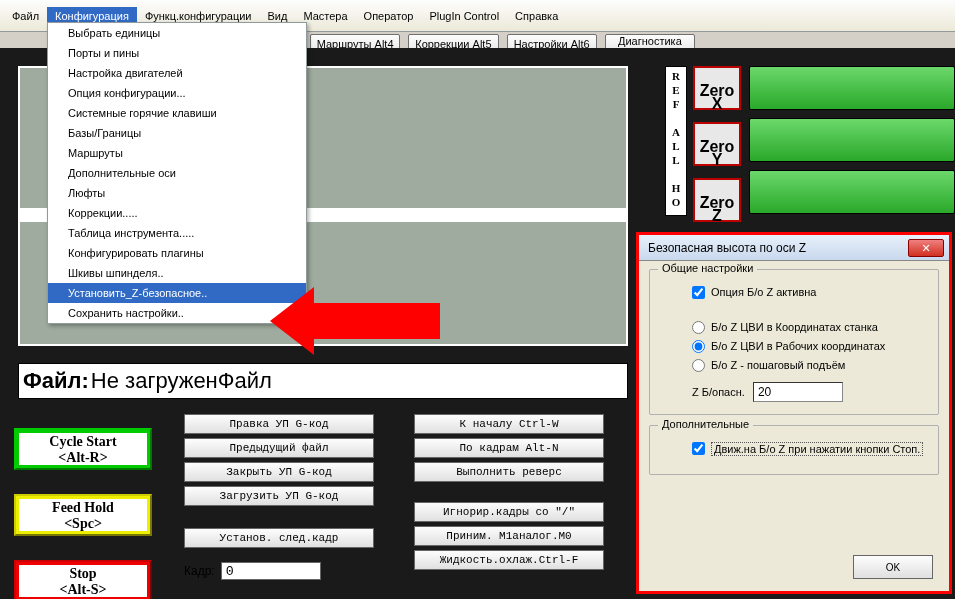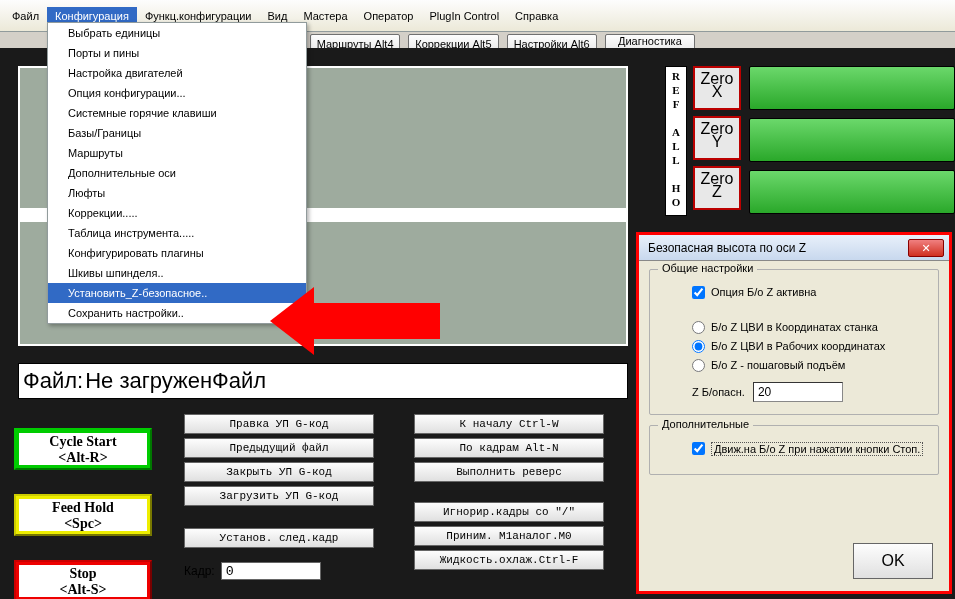--- a/index.html
+++ b/index.html
@@ -16,38 +16,38 @@
 
   
   .main { position:absolute; top:48px; left:0; right:0; bottom:0; background:#1a1a1a;}
   .gcode-view { position:absolute; left:18px; top:18px; width:610px; height:280px; background:#9eab9e; border:2px solid #fff;}
   .gcode-view .hl { position:absolute; left:0; right:0; top:140px; height:14px; background:#fff;}
 
   
   .right-panel { position:absolute; right:0; top:18px; width:300px; bottom:0; }
   .ref-col { position:absolute; left:10px; top:0; width:22px; height:150px; background:#fff; border:1px solid #000; font-size:11px; text-align:center; font-family:'Times New Roman',serif; font-weight:bold; line-height:14px; padding-top:2px;}
   .zero-col { position:absolute; left:38px; top:0; width:50px;}
-  .zero-btn { width:48px; height:44px; margin-bottom:6px; background:#e8e8e8; border:2px solid #b00; font-size:10px; font-weight:normal; text-align:center; line-height:13px; padding-top:4px; font-family:'Times New Roman',serif;}
+  .zero-btn { width:48px; height:44px; margin-bottom:12px; background:#e8e8e8; border:2px solid #b00; font-size:10px; font-weight:bold; text-align:center; line-height:13px; padding-top:16px; font-family:'Times New Roman',serif;}
   .zero-btn span { display:block; font-size:16px;}
   .dro-col { position:absolute; left:94px; top:0; right:0;}
   .dro { height:44px; margin-bottom:8px; background:linear-gradient(#6bd86b,#2aa82a); border:1px solid #000; border-radius:2px;}
 
   
   .dropdown { position:absolute; left:47px; top:22px; width:260px; background:#fff; border:1px solid #919b9c; box-shadow:2px 2px 4px rgba(0,0,0,0.3); font-size:11px; z-index:10;}
   .dropdown-item { padding:4px 20px; cursor:default;}
   .dropdown-item:hover, .dropdown-item.hover { background:#316ac5; color:#fff;}
 
   
   .arrow { position:absolute; left:310px; top:303px; z-index:11;}
   .arrow-body { width:130px; height:36px; background:#ff0000;}
   .arrow-head { position:absolute; left:-40px; top:-16px; width:0; height:0; border-top:34px solid transparent; border-bottom:34px solid transparent; border-right:44px solid #ff0000;}
 
   
   .file-line { position:absolute; left:18px; top:315px; width:610px; height:36px; background:#fff; border:1px solid #000; display:flex; align-items:center; font-size:22px; font-family:'Times New Roman',serif;}
-  .file-line .lbl { font-weight:normal; padding:0 2px 0 4px;}
+  .file-line .lbl { font-weight:bold; padding:0 2px 0 4px;}
   .file-line .val { color:#000;}
 
   
   .bottom { position:absolute; left:14px; top:366px; width:620px;}
   .ctrl-btn { position:absolute; width:138px; height:42px; background:#fff; border:2px outset #ccc; font-family:'Times New Roman',serif; font-size:14px; font-weight:bold; text-align:center; line-height:16px; padding-top:4px;}
   .ctrl-btn.green { box-shadow: inset 0 0 0 3px #0c0; border-color:#0c0;}
   .ctrl-btn.yellow { box-shadow: inset 0 0 0 3px #ee0; border-color:#cc0;}
   .ctrl-btn.red { box-shadow: inset 0 0 0 3px #e00; border-color:#c00;}
   .mid-btn { font-family:'Courier New',monospace; font-size:11px; height:20px; background:linear-gradient(#fdfdfd,#e0e0e0); border:1px solid #666; width:190px; text-align:center; line-height:18px; cursor:pointer;}
   .mid-col1 { position:absolute; left:170px;}
@@ -61,21 +61,21 @@
   .dlg-title { height:26px; background:linear-gradient(#e8f0fa,#c8d8ee); display:flex; align-items:center; padding:0 5px; font-size:12px; border-bottom:1px solid #888;}
   .dlg-title span { flex:1; padding-left:4px;}
   .dlg-close { width:36px; height:18px; background:linear-gradient(#f08080,#d03020); color:#fff; border:1px solid #800; border-radius:2px; text-align:center; font-size:11px; line-height:16px; cursor:pointer;}
   .dlg-body { padding:8px 10px; font-size:11px;}
   .groupbox { border:1px solid #b0b0b0; border-radius:2px; padding:10px 10px 12px 24px; margin-bottom:10px; position:relative;}
   .groupbox .legend { position:absolute; top:-8px; left:8px; background:#ece9d8; padding:0 4px; font-size:11px;}
   .chk, .rad { display:flex; align-items:flex-start; gap:6px; margin:6px 0 6px 18px;}
   .chk input, .rad input { margin:0;}
   .field-row { display:flex; align-items:center; gap:8px; margin:10px 0 0 18px;}
   .field-row input[type=text] { width:90px; height:20px; border:1px inset #888; padding:0 4px; font-size:12px;}
-  .dlg-ok { position:absolute; right:16px; bottom:12px; width:80px; height:36px; background:linear-gradient(#fdfdfd,#e0e0e0); border:1px solid #666; font-size:16px; cursor:pointer;}
+  .dlg-ok { position:absolute; right:16px; bottom:12px; width:80px; height:24px; background:linear-gradient(#fdfdfd,#e0e0e0); border:1px solid #666; font-size:10px; cursor:pointer;}
   .dotted { border:1px dotted #555; padding:0 2px;}
 </style>
 </head>
 <body>
 
 <div class="menubar">
   <div class="menu-item">Файл</div>
   <div class="menu-item active">Конфигурация</div>
   <div class="menu-item">Функц.конфигурации</div>
   <div class="menu-item">Вид</div>

